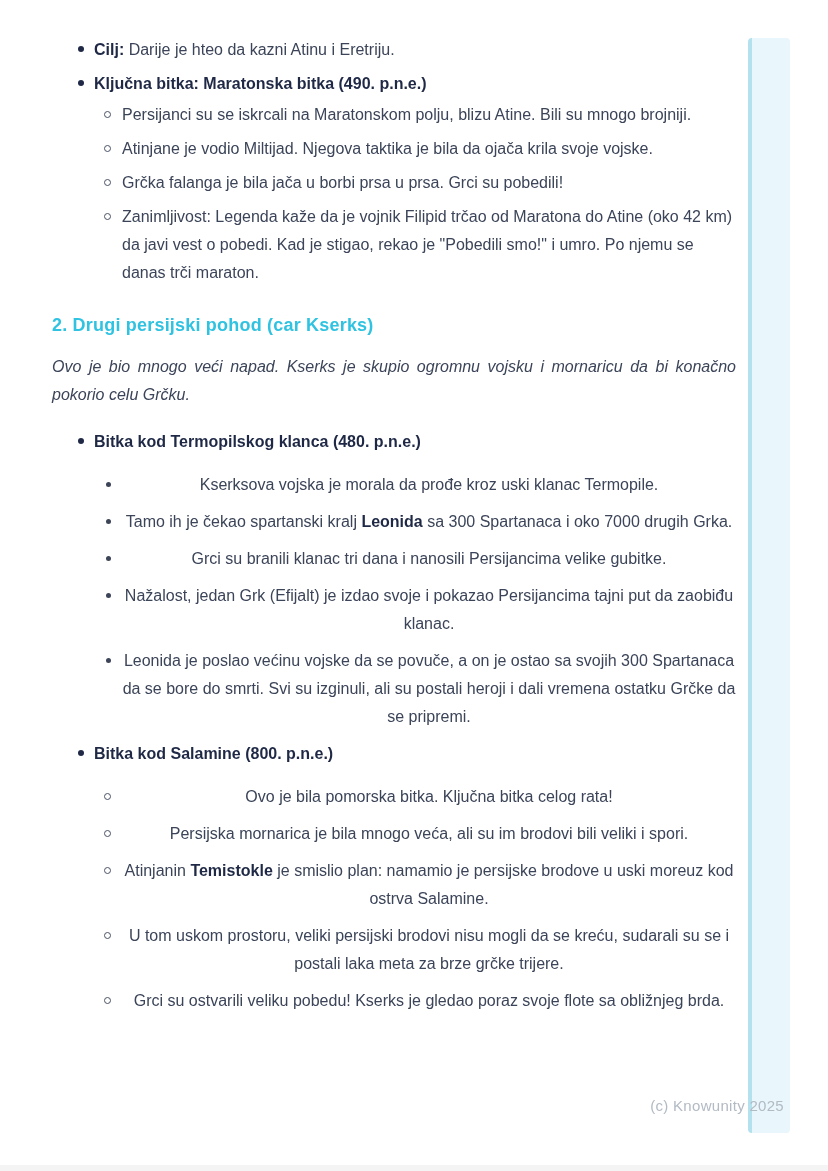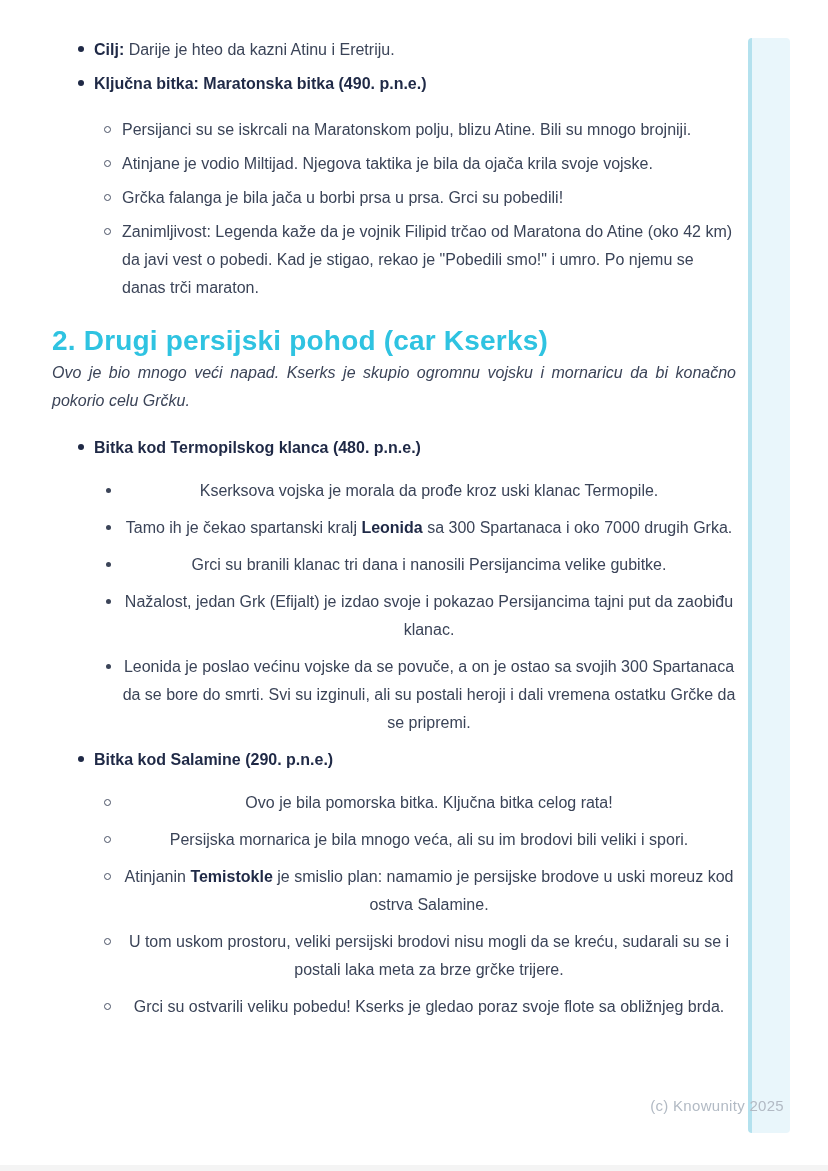--- a/index.html
+++ b/index.html
@@ -8,37 +8,37 @@
   }
   html,body{margin:0;padding:0;background:#f4f4f4;}
   .page{
     position:relative;width:828px;height:1165px;margin:0 auto;
     background:var(--bg);overflow:hidden;
     font-family:"Liberation Sans",sans-serif;
     font-size:16px;line-height:28px;color:var(--text);
   }
   .content{position:absolute;left:52px;top:36px;width:684px;}
   ul.lst{list-style:none;margin:0;padding:0 0 0 42px;}
-  li ul.lst{padding-left:28px;margin-top:18px;}
+  li ul.lst{padding-left:28px;margin-top:3px;}
   ul.lst.spaced{margin-top:15px;}
   ul.lst li{position:relative;margin-bottom:6px;}
   ul.lst.spaced li{margin-bottom:9px;text-align:center;}
   ul.lst li::before{
     content:"";position:absolute;left:-16px;top:11px;
     width:5px;height:5px;border-radius:50%;background:var(--text);
   }
   ul.b-hollow > li::before{
     width:7px;height:7px;top:10px;background:transparent;
     border:1.5px solid #4a5266;box-sizing:border-box;left:-18px;
   }
   #doc > ul.lst > li::before{background:var(--bold);width:6px;height:6px;top:10px;border:none;}
   .seg-b{font-weight:700;color:var(--bold);}
   .seg-i{}
   h2.heading{
-    margin:26px 0 6px;font-size:28px;line-height:25px;
+    margin:26px 0 15px;font-size:18px;line-height:25px;
     color:var(--accent);font-weight:700;letter-spacing:.2px;
   }
   p.para{margin:0 0 19px;text-align:justify;font-style:italic;}
   .scroll-track{
     position:absolute;left:748px;top:38px;width:42px;height:1095px;
     background:var(--track);border-left:4px solid var(--edge);
     border-radius:4px;box-sizing:border-box;z-index:1;
   }
   .copyright{
     position:absolute;top:1100px;right:44px;z-index:3;
@@ -89,21 +89,21 @@
             </li>
             <li>
               <div class="li-text"><span>Nažalost, jedan Grk (Efijalt) je izdao svoje i pokazao Persijancima tajni put da zaobiđu klanac.</span></div>
             </li>
             <li>
               <div class="li-text"><span>Leonida je poslao većinu vojske da se povuče, a on je ostao sa svojih 300 Spartanaca da se bore do smrti. Svi su izginuli, ali su postali heroji i dali vremena ostatku Grčke da se pripremi.</span></div>
             </li>
           </ul>
         </li>
         <li>
-          <div class="li-text"><span class="seg-b">Bitka kod Salamine (290. p.n.e.)</span></div>
+          <div class="li-text"><span class="seg-b">Bitka kod Salamine (800. p.n.e.)</span></div>
           <ul class="lst b-hollow spaced">
             <li>
               <div class="li-text"><span>Ovo je bila pomorska bitka. Ključna bitka celog rata!</span></div>
             </li>
             <li>
               <div class="li-text"><span>Persijska mornarica je bila mnogo veća, ali su im brodovi bili veliki i spori.</span></div>
             </li>
             <li>
               <div class="li-text"><span>Atinjanin </span><span class="seg-b">Temistokle</span><span> je smislio plan: namamio je persijske brodove u uski moreuz kod ostrva Salamine.</span></div>
             </li>

